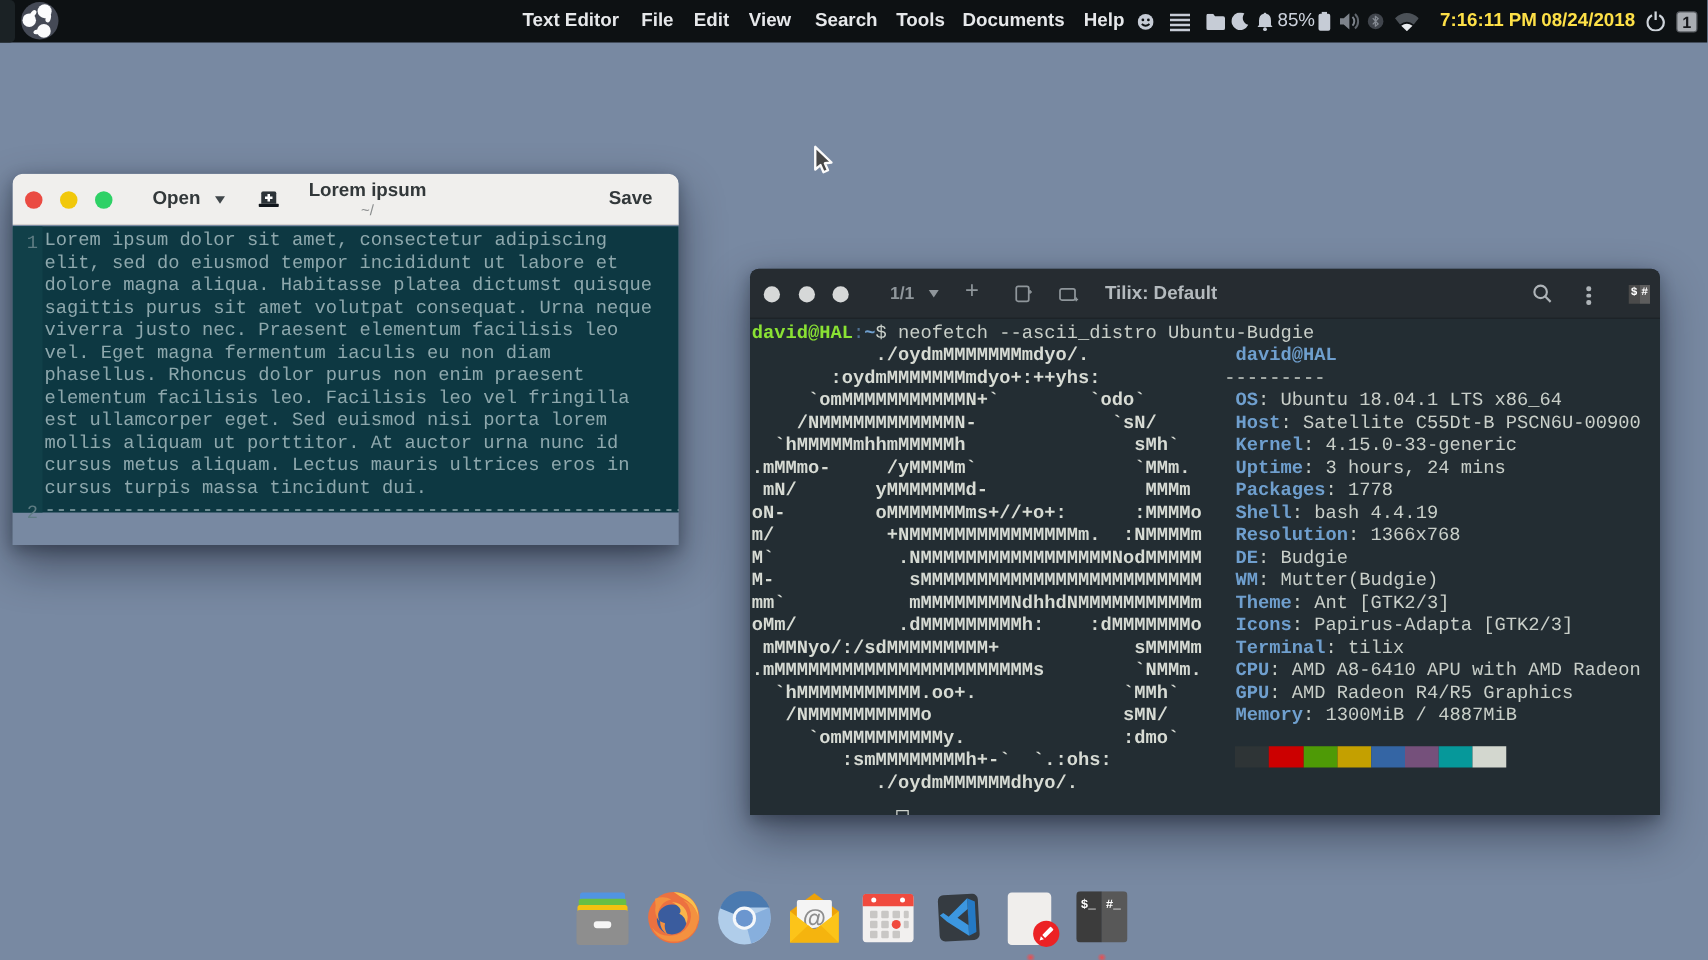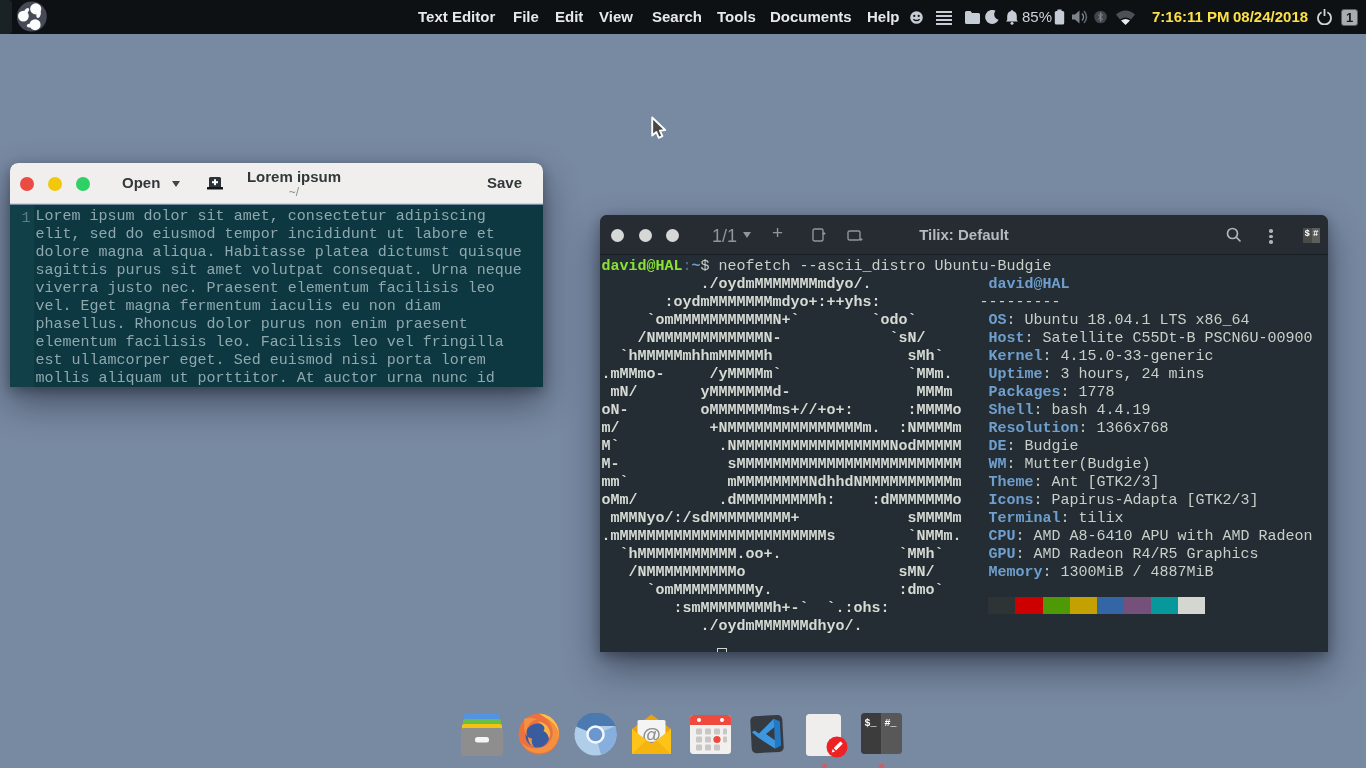--- a/index.html
+++ b/index.html
@@ -5,38 +5,38 @@
 html,body{width:1366px;height:768px;overflow:hidden}
 body{background:#7889a2;font-family:"Liberation Sans",sans-serif;position:relative}
 .abs{position:absolute}
 
 #panel{position:absolute;left:0;top:0;width:1366px;height:34px;background:#0d1113}
 #panel .mi{position:absolute;top:0;line-height:34px;font-size:15px;font-weight:bold;color:#e6e8ea}
 #ltab{position:absolute;left:0;top:0;width:12px;height:34px;background:#1b2225;border-radius:0 4px 4px 0}
 .ptxt{position:absolute;top:0;line-height:34px;font-size:15px;color:#ccd2dc}
 .pbold{font-weight:bold;color:#fde047}
 
-#gedit{position:absolute;left:10px;top:163px;width:533px;height:224px;border-radius:8px 8px 0 0;
+#gedit{position:absolute;left:10px;top:139px;width:533px;height:297px;border-radius:8px 8px 0 0;
   box-shadow:0 16px 36px rgba(8,12,24,.45),0 4px 12px rgba(8,12,24,.3);overflow:hidden}
 #ghead{position:absolute;left:0;top:0;width:533px;height:41px;background:#f0efed;border-bottom:1px solid #d5d2cf;border-radius:8px 8px 0 0}
 .tl{position:absolute;top:14px;width:14px;height:14px;border-radius:50%}
 #ghead .hb{position:absolute;font-size:15px;font-weight:bold;color:#32383a;top:11px}
 .caret{position:absolute;width:0;height:0;border-left:4.5px solid transparent;border-right:4.5px solid transparent;border-top:6px solid #40464a}
 #gbody{position:absolute;left:0;top:42px;width:533px;height:229px;background:#0d3842}
 #ggutter{position:absolute;left:0;top:0;width:24px;height:229px;background:#114049}
 .lnum{position:absolute;left:0;width:20.5px;text-align:right;font:15px/18px "Liberation Mono",monospace;color:#5f7d84}
 #gtext{position:absolute;left:25.6px;top:3px;font:15px/18px "Liberation Mono",monospace;color:#8ea8ad;white-space:pre}
 #gstatus{position:absolute;left:0;top:271px;width:533px;height:26px;background:#f0efed;border-top:1px solid #d5d2cf}
 #gstatus .sb{position:absolute;top:4px;font-size:14px;font-weight:bold;color:#3a4144}
 
 #tilix{position:absolute;left:600px;top:215px;width:728px;height:437px;background:#232d33;border-radius:7px 7px 0 0;
   box-shadow:0 16px 36px rgba(8,12,24,.45),0 4px 12px rgba(8,12,24,.3);overflow:hidden}
 #thead{position:absolute;left:0;top:0;width:728px;height:40px;background:#262c31;border-bottom:1px solid #191e22;border-radius:7px 7px 0 0}
 .tc{position:absolute;top:14px;width:13px;height:13px;border-radius:50%;background:#d6d8d8}
-#thead .tt{position:absolute;font-size:18px;font-weight:normal;color:#8f969b;top:11px}
+#thead .tt{position:absolute;font-size:14px;font-weight:bold;color:#8f969b;top:11px}
 #tterm{position:absolute;left:1.4px;top:43px;font:15px/18px "Liberation Mono",monospace;color:#c9cfc9;white-space:pre}
 #tterm .g{color:#8ae234;font-weight:bold}
 #tterm .bl{color:#6f9fce;font-weight:bold}
 #tterm .w{color:#d7dbd4;font-weight:bold}
 #tcursor{position:absolute;left:117px;top:433px;width:10px;height:15px;border:1px solid #cfd4ce}
 
 .dock{position:absolute}
 </style></head>
 <body>
 <div id="panel">
@@ -151,21 +151,21 @@
 <div class="caret" style="left:143px;top:17px;border-top-color:#8f969b"></div>
 <span class="tt" style="left:172px;font-size:19px;font-weight:normal;top:7px">+</span>
 <svg class="abs" style="left:212px;top:13px" width="15" height="15" viewBox="0 0 15 15">
 <rect x="1" y="1" width="10" height="12" rx="1.5" fill="none" stroke="#8f969b" stroke-width="1.4"></rect>
 <path d="M12 4 L12 7 M10.5 5.5 L13.5 5.5" stroke="#8f969b" stroke-width="1.2"></path>
       </svg>
 <svg class="abs" style="left:247px;top:15px" width="17" height="12" viewBox="0 0 17 12">
 <rect x="1" y="1" width="12" height="9" rx="1.5" fill="none" stroke="#8f969b" stroke-width="1.4"></rect>
 <path d="M14 8 L14 11 M12.5 9.5 L15.5 9.5" stroke="#8f969b" stroke-width="1.2"></path>
       </svg>
-<div class="abs" style="left:284px;top:11px;width:160px;text-align:center;font-size:15px;font-weight:bold;color:#b4babe">Tilix: Default</div>
+<div class="abs" style="left:284px;top:11px;width:160px;font-size:15px;font-weight:bold;color:#b4babe">Tilix: Default</div>
 <svg class="abs" style="left:626px;top:12px" width="16" height="16" viewBox="0 0 16 16">
 <circle cx="6.5" cy="6.5" r="5" fill="none" stroke="#aeb4b8" stroke-width="1.7"></circle>
 <path d="M10.2 10.2 L14.5 14.5" stroke="#aeb4b8" stroke-width="1.7"></path>
       </svg>
 <div class="abs" style="left:669px;top:14.0px;width:3.6px;height:3.6px;border-radius:50%;background:#aeb4b8"></div>
 <div class="abs" style="left:669px;top:19.6px;width:3.6px;height:3.6px;border-radius:50%;background:#aeb4b8"></div>
 <div class="abs" style="left:669px;top:25.2px;width:3.6px;height:3.6px;border-radius:50%;background:#aeb4b8"></div>
 <div class="abs" style="left:703px;top:13px;width:17px;height:15px;font:bold 9px/7px 'Liberation Mono',monospace">
 <div class="abs" style="left:0;top:0;width:8.5px;height:15px;background:#4a4a4a;color:#fff;padding-top:3px;text-align:center">$</div>
 <div class="abs" style="left:8.5px;top:0;width:8.5px;height:15px;background:#5d5d5d;color:#fff;padding-top:3px;text-align:center">#</div>

